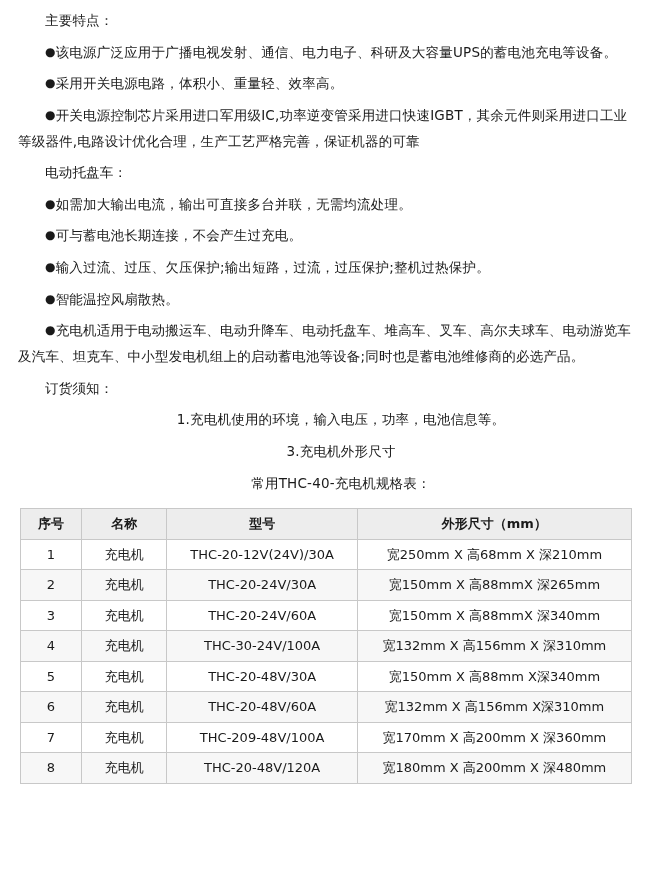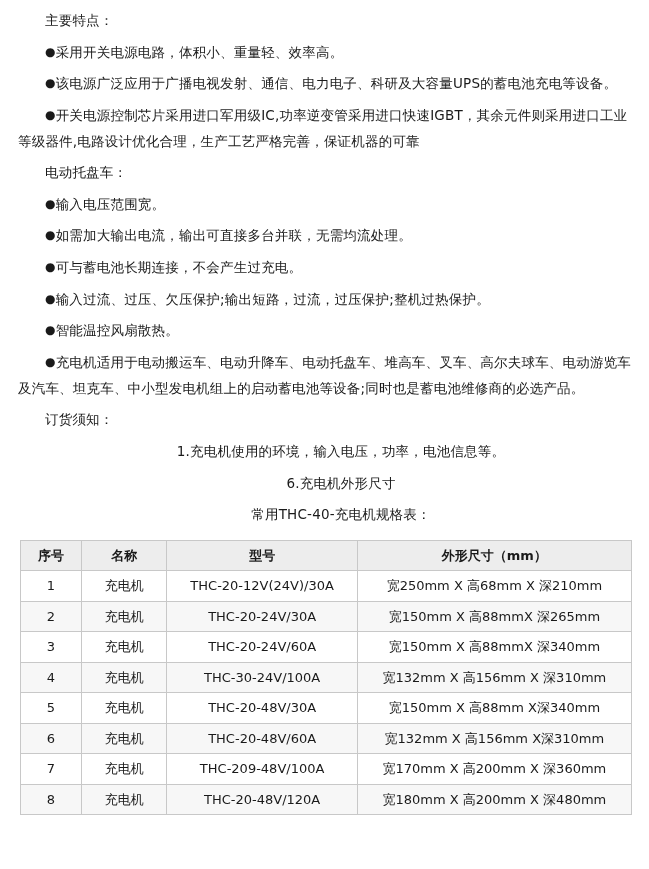--- a/index.html
+++ b/index.html
@@ -67,46 +67,45 @@
   .col-2 { width: 190px; }
   .col-3 { width: 280px; }
 </style>
 </head>
 <body>
 
 <div class="page">
 
   <p class="heading">主要特点：</p>
 
+  <p class="bullet-para"><span class="dot">●</span><span>该电源广泛应用于广播电视发射、通信、电力电子、科研及大容量UPS的蓄电池充电等设备。</span></p>
+
   <p class="bullet-para"><span class="dot">●</span><span>采用开关电源电路，体积小、重量轻、效率高。</span></p>
-
-  <p class="bullet-para"><span class="dot">●</span><span>该电源广泛应用于广播电视发射、通信、电力电子、科研及大容量UPS的蓄电池充电等设备。</span></p>
 
   <p class="bullet-para"><span class="dot">●</span><span>开关电源控制芯片采用进口军用级IC,功率逆变管采用进口快速IGBT，其余元件则采用进口工业等级器件,电路设计优化合理，生产工艺严格完善，保证机器的可靠</span></p>
 
   <p class="heading">电动托盘车：</p>
 
-  <p class="bullet-para"><span class="dot">●</span><span>输入电压范围宽。</span></p>
 
 
   <p class="bullet-para"><span class="dot">●</span><span>如需加大输出电流，输出可直接多台并联，无需均流处理。</span></p>
 
   <p class="bullet-para"><span class="dot">●</span><span>可与蓄电池长期连接，不会产生过充电。</span></p>
 
   <p class="bullet-para"><span class="dot">●</span><span>输入过流、过压、欠压保护;输出短路，过流，过压保护;整机过热保护。</span></p>
 
   <p class="bullet-para"><span class="dot">●</span><span>智能温控风扇散热。</span></p>
 
   <p class="bullet-para"><span class="dot">●</span><span>充电机适用于电动搬运车、电动升降车、电动托盘车、堆高车、叉车、高尔夫球车、电动游览车及汽车、坦克车、中小型发电机组上的启动蓄电池等设备;同时也是蓄电池维修商的必选产品。</span></p>
 
   <p class="heading">订货须知：</p>
 
   <p class="para">1.充电机使用的环境，输入电压，功率，电池信息等。</p>
 
-  <p class="para">6.充电机外形尺寸</p>
+  <p class="para">3.充电机外形尺寸</p>
 
   <p class="para">常用THC-40-充电机规格表：</p>
 
   <table class="spec">
     <thead>
       <tr>
         <th class="col-0">序号</th>
         <th class="col-1">名称</th>
         <th class="col-2">型号</th>
         <th class="col-3">外形尺寸（mm）</th>

